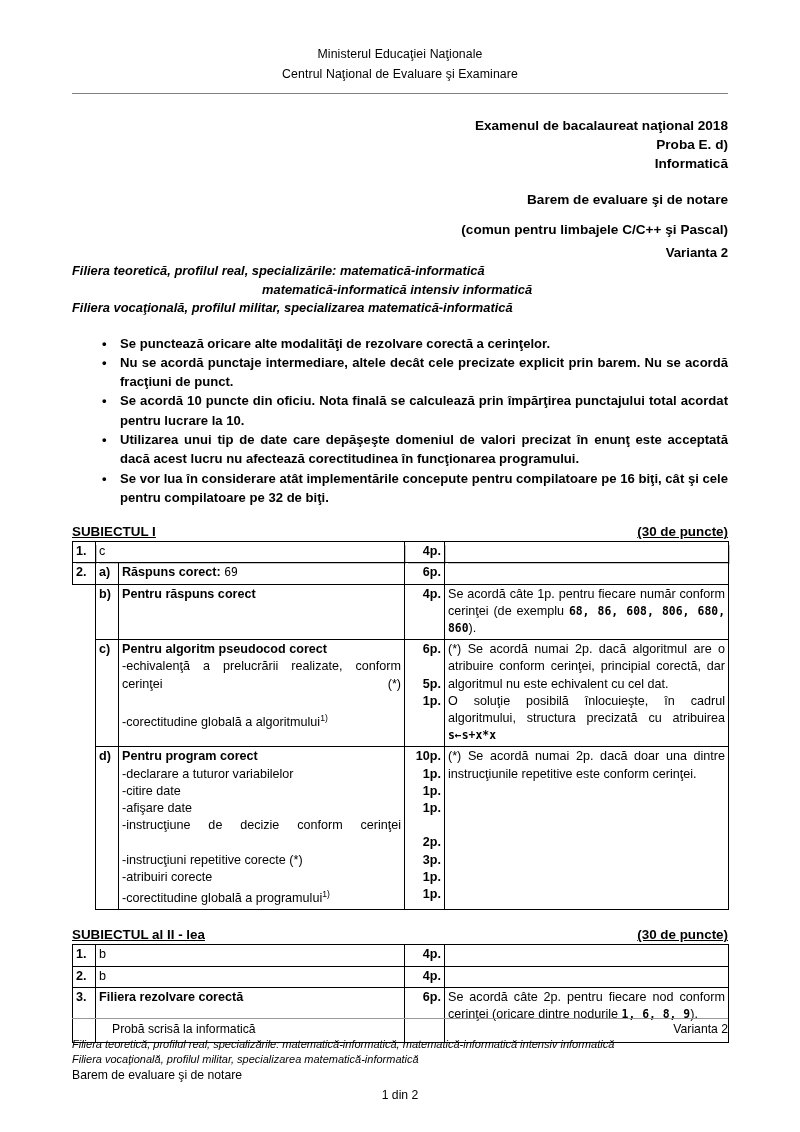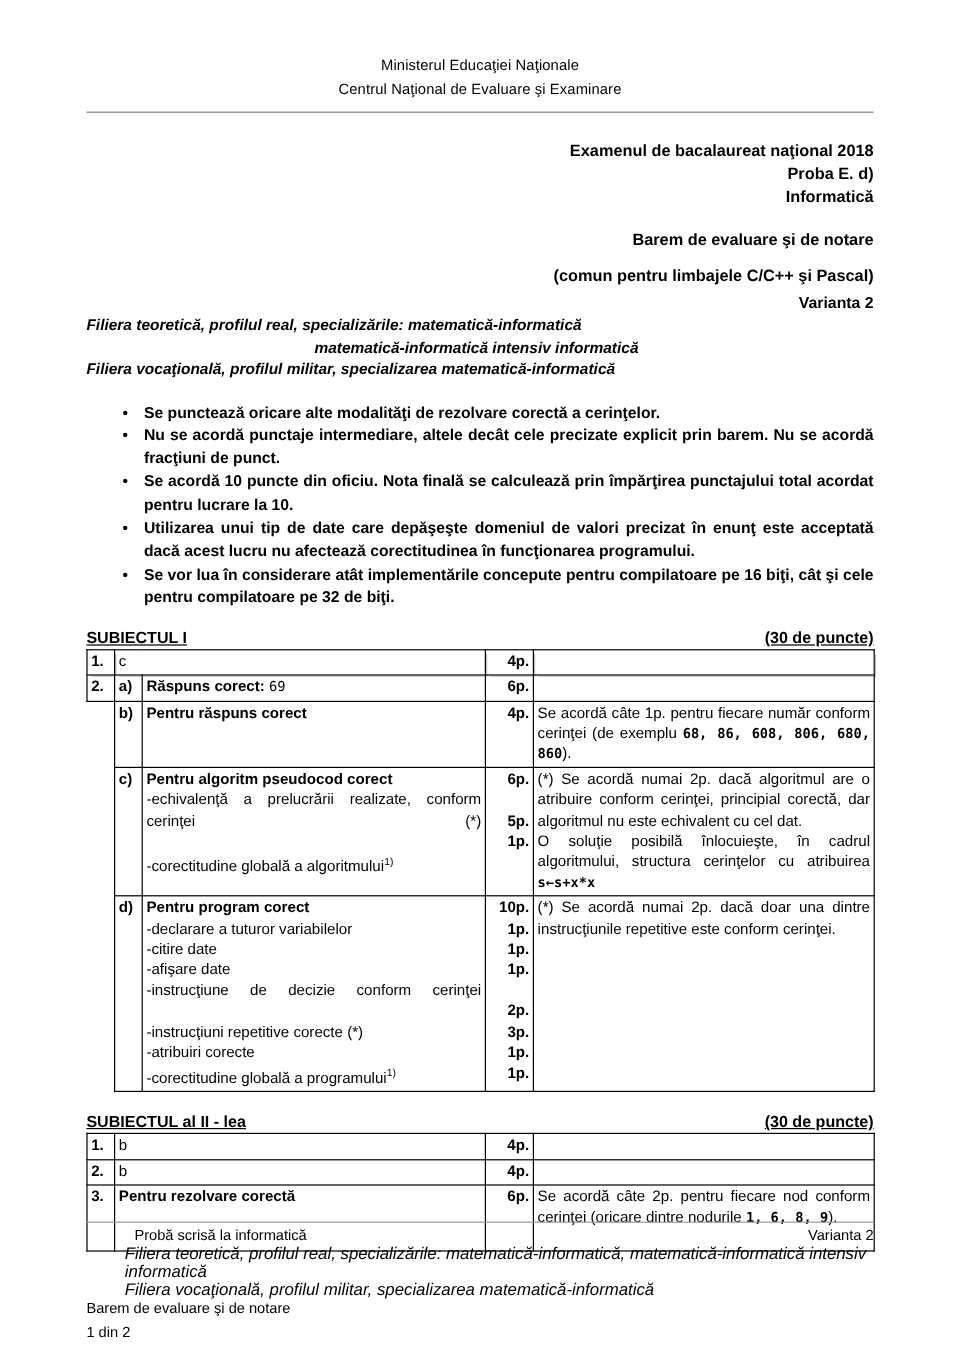--- a/index.html
+++ b/index.html
@@ -186,26 +186,26 @@
   }
   .f-row {
     display: flex;
     justify-content: space-between;
     font-size: 12.2px;
     line-height: 16px;
     padding-left: 40px;
   }
   .f-ital {
     font-style: italic;
-    font-size: 14px;
+    font-size: 11px;
     line-height: 15px;
-    margin-left: 32px;
   }
   .f-plain { font-size: 12.2px; line-height: 17px; }
   .f-page {
+    text-align: center;
     font-size: 12.2px;
     margin-top: 4px;
   }
 </style>
 </head>
 <body>
 
 <div class="page">
 
   <div>
@@ -301,21 +301,21 @@
           <div class="just-line">-echivalenţă a prelucrării realizate, conform cerinţei (*)</div>
           <div><span>-corectitudine globală a algoritmului</span><sup>1)</sup></div>
         </td>
         <td class="pts">
           <div class="ptline">6p.</div>
           <div class="ptline" style="margin-top:17.2px">5p.</div>
           <div class="ptline">1p.</div>
         </td>
         <td class="note">
           <div class="just">(*) Se acordă numai 2p. dacă algoritmul are o atribuire conform cerinţei, principial corectă, dar algoritmul nu este echivalent cu cel dat.</div>
-          <div class="just"><span>O soluţie posibilă înlocuieşte, în cadrul algoritmului, structura cerinţelor cu atribuirea </span><span class="mono">s←s+x*x</span></div>
+          <div class="just"><span>O soluţie posibilă înlocuieşte, în cadrul algoritmului, structura precizată cu atribuirea </span><span class="mono">s←s+x*x</span></div>
         </td>
       </tr>
 
       <tr>
         <td class="num nb"></td>
         <td class="let">d)</td>
         <td class="body">
           <div class="b">Pentru program corect</div>
           <div>-declarare a tuturor variabilelor</div>
           <div>-citire date</div>
@@ -361,21 +361,21 @@
       </tr>
       <tr>
         <td class="num">2.</td>
         <td class="body">b</td>
         <td class="pts">4p.</td>
         <td class="note"></td>
       </tr>
       <tr>
         <td class="num">3.</td>
         <td class="body b">
-          <div>Pentru rezolvare corectă</div>
+          <div>Filiera rezolvare corectă</div>
           <div style="height:17.2px"></div>
           <div style="height:17.2px"></div>
         </td>
         <td class="pts">6p.</td>
         <td class="note">
           <span>Se acordă câte 2p. pentru fiecare nod conform cerinţei (oricare dintre nodurile </span><span class="mono">1, 6, 8, 9</span><span>).</span>
         </td>
       </tr>
     </tbody>
   </table>

